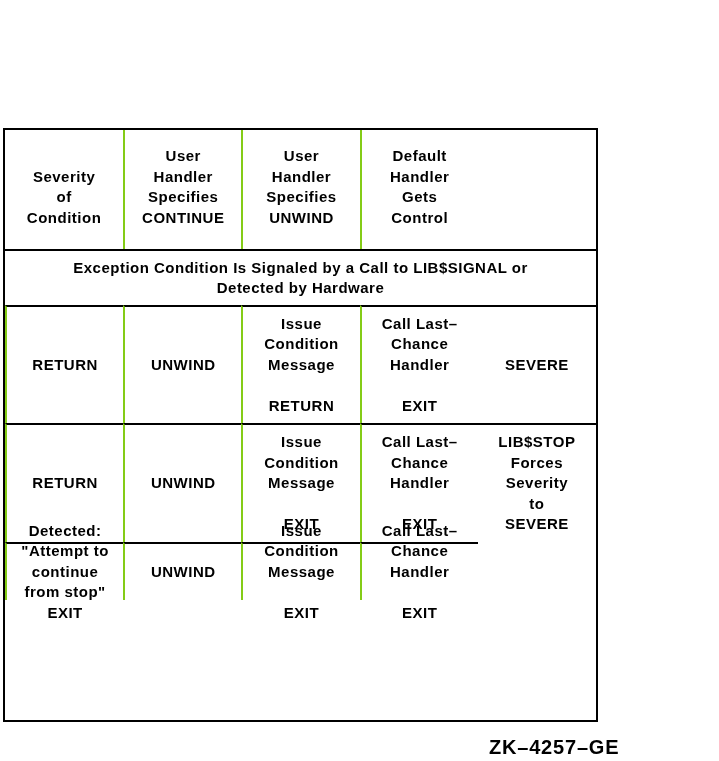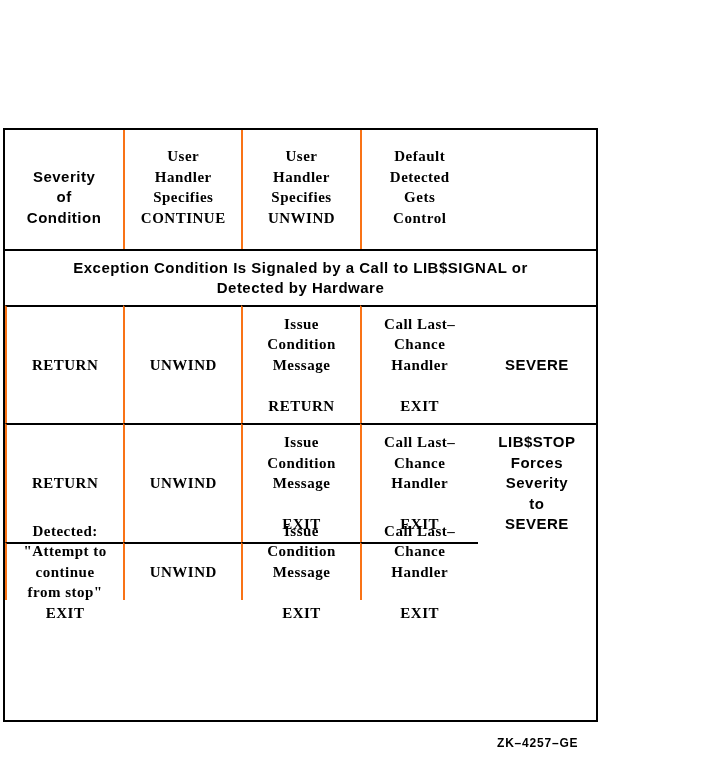--- a/index.html
+++ b/index.html
@@ -37,42 +37,41 @@
     justify-content: center;
     font-size: 15px;
     line-height: 20.5px;
     letter-spacing: 0.5px;
   }
   .cell .cell-text {
     white-space: pre-line;
     text-align: center;
   }
   
-  .cv { border-left: 2px solid #f97316; font-family: Liberation Serif, serif; }
+  .cv { border-left: 2px solid #84cc16; }
   
   .ct { border-top: 2px solid #000000; }
   
   .hdr {
     align-items: flex-end;
     padding-bottom: 21px;
   }
   .hdr .cell-text { text-align: center; }
   
   .banner {
     grid-column: 1 / -1;
   }
   .banner .cell-text { text-align: center; }
   .figure-id {
     position: absolute;
     left: 489px;
     top: 736px;
-    font-size: 12px;
+    font-size: 20px;
     letter-spacing: 0.8px;
     white-space: nowrap;
-    margin-left: 8px;
   }
 </style>
 </head>
 <body>
 
 <div class="page">
   <div class="grid-table">
 
     <div class="cell hdr">
       <span class="cell-text">Severity
@@ -86,21 +85,21 @@
 CONTINUE</span>
     </div>
     <div class="cell hdr cv">
       <span class="cell-text">User
 Handler
 Specifies
 UNWIND</span>
     </div>
     <div class="cell hdr cv">
       <span class="cell-text">Default
-Detected
+Handler
 Gets
 Control</span>
     </div>
 
     <div class="cell banner ct">
       <span class="cell-text">Exception Condition Is Signaled by a Call to LIB$SIGNAL or
 Detected by Hardware</span>
     </div>
 
     <div class="cell ct cv">

